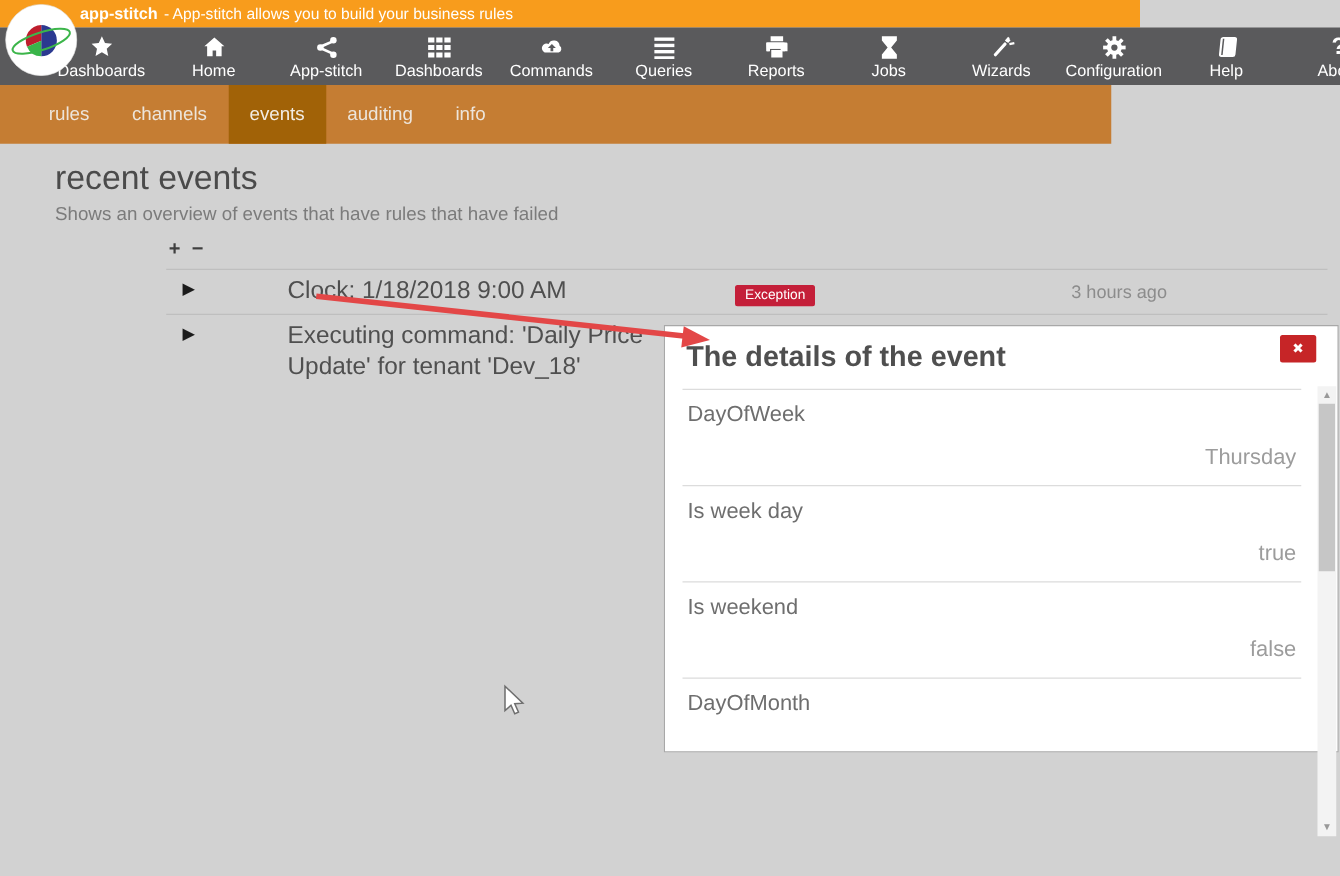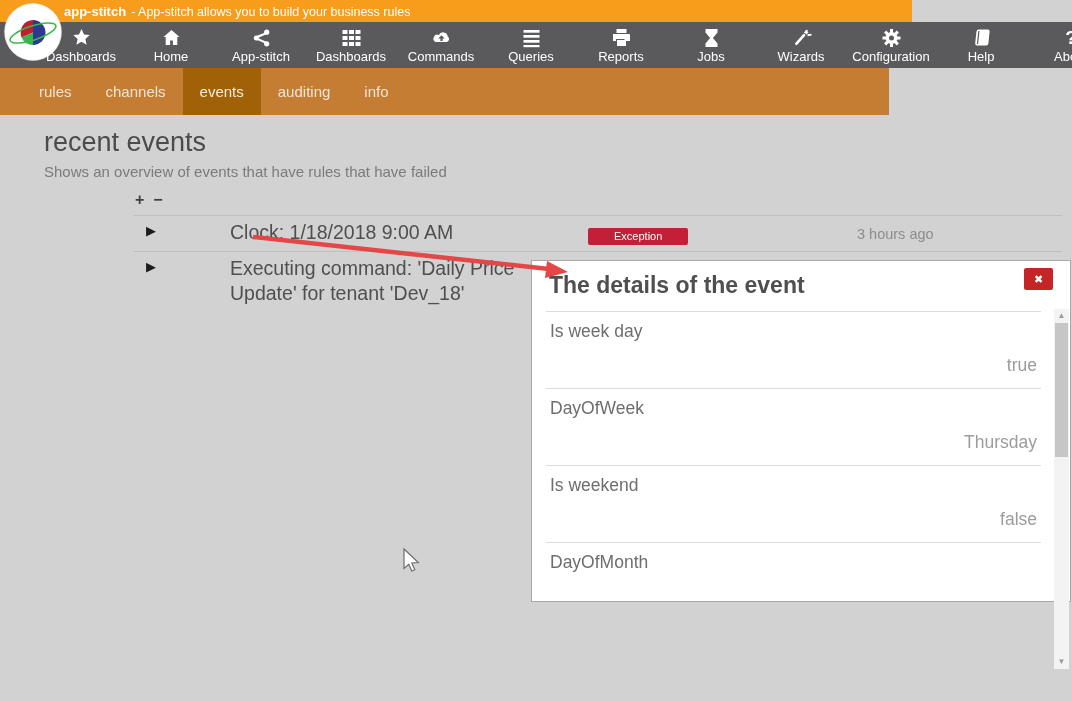--- a/index.html
+++ b/index.html
@@ -34,21 +34,21 @@
   .list-controls { position:absolute; left:135px; top:76px; font-size:16px; font-weight:bold; color:#3F3F3F; }
   .list-controls span { margin-right:9px; cursor:pointer; }
 
   .event-list { position:absolute; left:133px; top:100px; width:929px; border-top:1px solid #BFBFBF; }
   .event-row { position:relative; border-bottom:1px solid #BFBFBF; cursor:pointer; }
   .event-row.row1 { height:36px; }
   .event-row.row2 { height:62px; border-bottom:none; }
   .expander { position:absolute; left:13px; top:7px; font-size:13px; color:#1b1b1b; }
   .event-title { position:absolute; left:97px; top:4px; font-size:19.5px; color:#4F4F4F; line-height:1.28; }
   .event-row.row2 .event-title { width:330px; }
-  .event-badge { position:absolute; left:455px; top:12px; background:#C41F39; color:#fff; font-size:11px; padding:2px 26px 3px; border-radius:2px; }
+  .event-badge { position:absolute; left:455px; top:12px; background:#C41F39; color:#fff; font-size:11px; padding:2px 8px 3px; border-radius:2px; }
   .event-time { position:absolute; left:724px; top:10px; font-size:14.5px; color:#8C8C8C; }
 
   
   .modal { position:absolute; left:531px; top:260px; width:540px; height:342px; background:#fff; border:1px solid #A8A8A8; z-index:10; }
   .modal-title { position:absolute; left:17px; top:11px; font-size:23px; font-weight:bold; color:#4F4F4F; }
   .close-btn { position:absolute; left:492px; top:7px; width:29px; height:22px; background:#C62527; border-radius:2px; color:#fff; font-size:11px; text-align:center; line-height:22px; cursor:pointer; }
   .modal-fields { position:absolute; left:14px; top:50px; width:495px; border-top:1px solid #DCDCDC; }
   .field-row { position:relative; height:77px; border-bottom:1px solid #DCDCDC; }
   .field-label { position:absolute; left:4px; top:9px; font-size:17.5px; color:#6E6E6E; }
   .field-value { position:absolute; right:4px; top:43px; font-size:17.5px; color:#9C9C9C; }
@@ -240,26 +240,26 @@
       <span class="event-title">Executing command: 'Daily Price Update' for tenant 'Dev_18'</span>
     </div>
   </div>
 </div>
 
 <div class="modal">
   <div class="modal-title">The details of the event</div>
   <div class="close-btn"><span>✖</span></div>
   <div class="modal-fields">
     <div class="field-row">
+      <span class="field-label">DayOfWeek</span>
+      <span class="field-value">Thursday</span>
+    </div>
+    <div class="field-row">
       <span class="field-label">Is week day</span>
       <span class="field-value">true</span>
-    </div>
-    <div class="field-row">
-      <span class="field-label">DayOfWeek</span>
-      <span class="field-value">Thursday</span>
     </div>
     <div class="field-row">
       <span class="field-label">Is weekend</span>
       <span class="field-value">false</span>
     </div>
     <div class="field-row last">
       <span class="field-label">DayOfMonth</span>
       <span class="field-value"></span>
     </div>
   </div>

